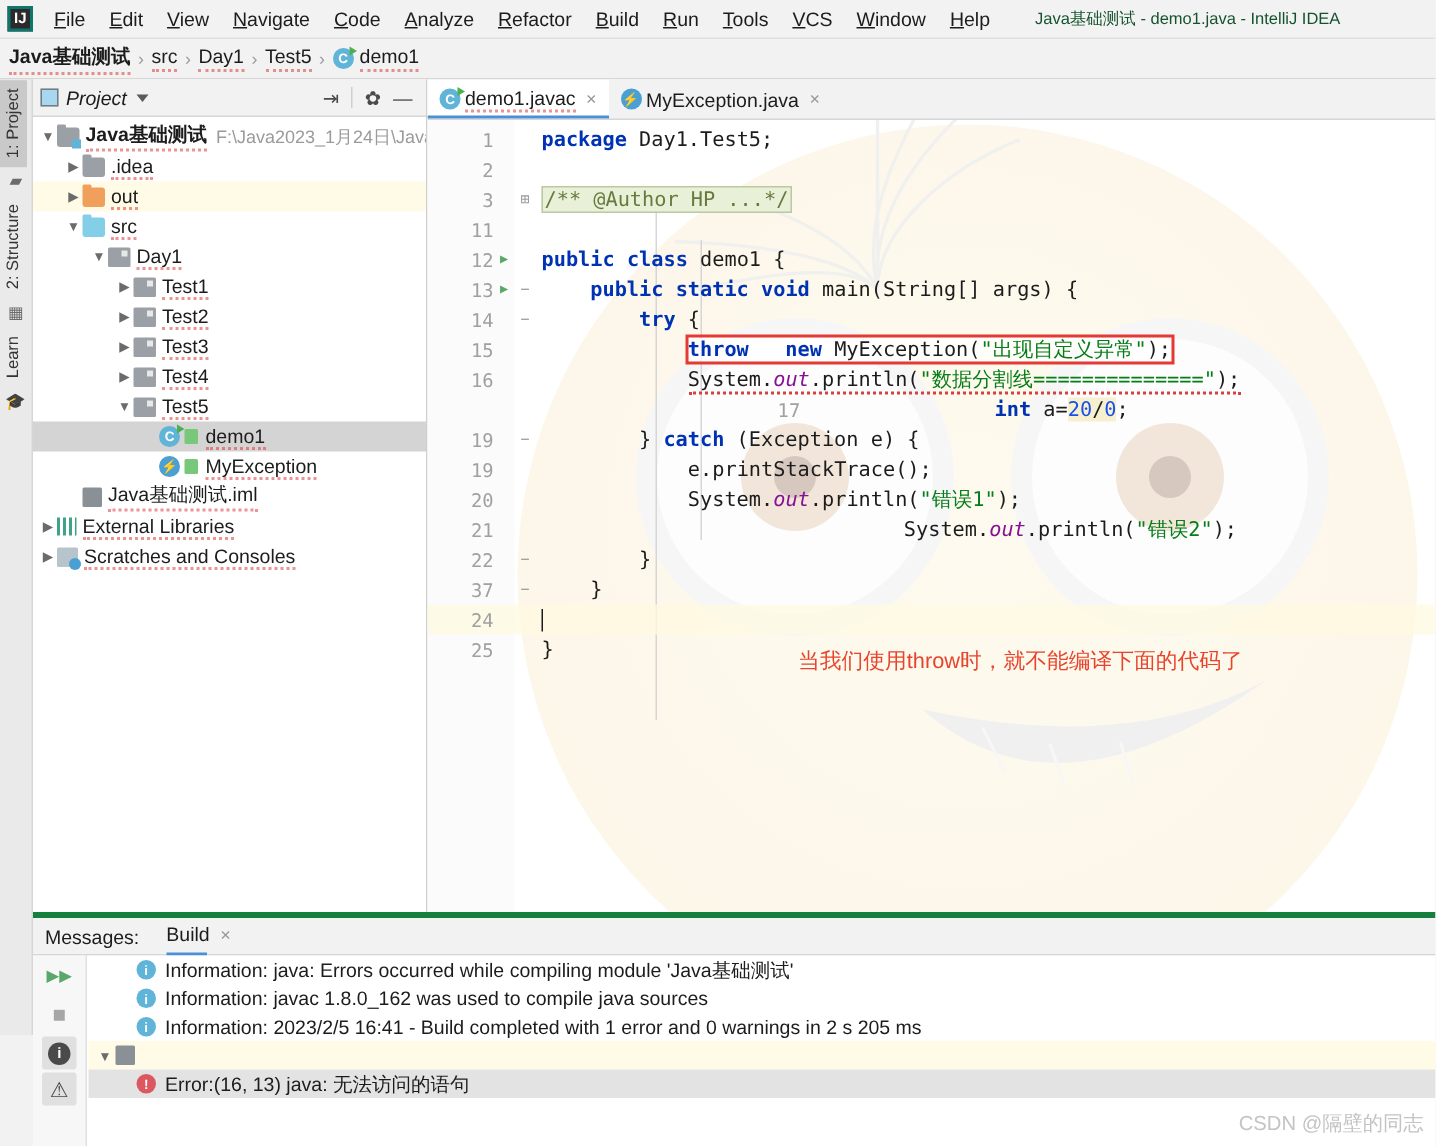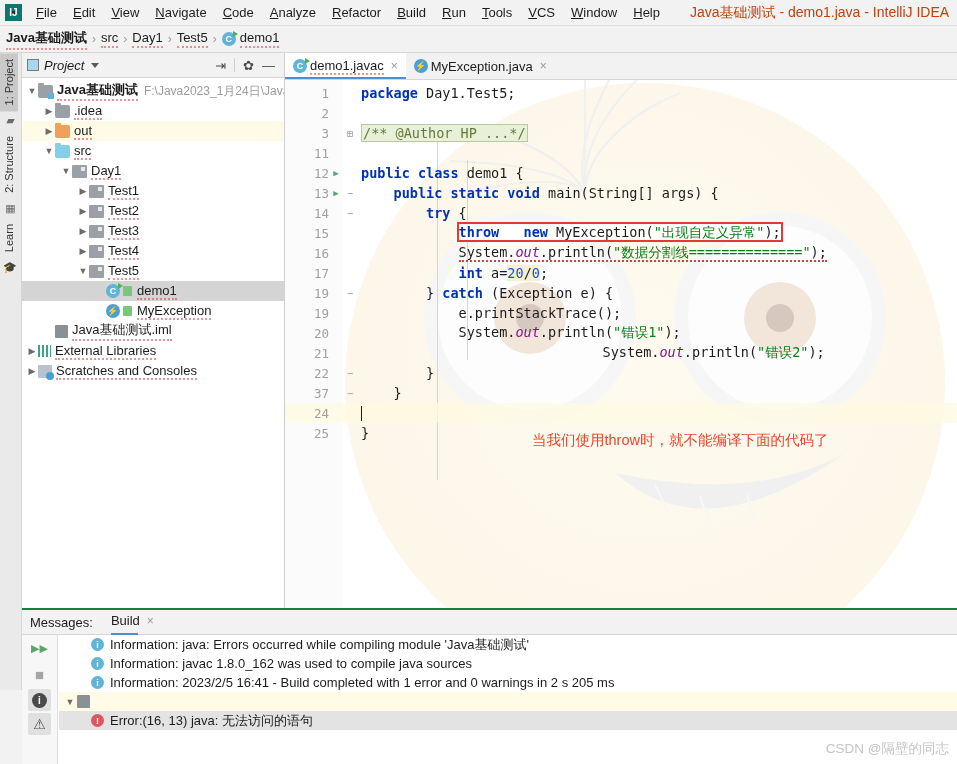--- a/index.html
+++ b/index.html
@@ -15,29 +15,29 @@
   
   .menubar {
     position: absolute; top: 0; left: 0; width: 957px; height: 26px;
     background: #f2f2f2; display: flex; align-items: center;
     border-bottom: 1px solid #e0e0e0;
   }
   .ij-logo {
     width: 17px; height: 17px; margin: 0 6px 0 5px;
     background: #2b2b2b; color: #fff; font-size: 10px; font-weight: bold;
     display: flex; align-items: center; justify-content: center;
-    border: 7px solid #0f766e; line-height: 1;
+    border: 2px solid #0f766e; line-height: 1;
   }
   .menu-item {
     padding: 3px 8px; color: #1c1c1c; font-size: 13px;
     white-space: nowrap; cursor: default;
   }
   .menu-item u { text-decoration: underline; }
   .win-title {
-    margin-left: 22px; color: #c2410c; font-size: 14px; white-space: nowrap;
+    margin-left: 22px; color: #14532d; font-size: 11px; white-space: nowrap;
   }
 
   
   .breadcrumb {
     position: absolute; top: 26px; left: 0; width: 957px; height: 27px;
     background: #f2f2f2; display: flex; align-items: center; padding-left: 6px;
     border-bottom: 1px solid #d6d6d6;
   }
   .crumb { font-size: 13px; color: #1c1c1c; display: flex; align-items: center; }
   .crumb.root { font-weight: bold; }
@@ -165,21 +165,21 @@
   .hl-num { background: #f7f0cf; }
   .err-underline { border-bottom: 2px dotted #d84040; }
   .red-box { outline: 2px solid #e53935; background: rgba(255,255,255,.75); }
   .fold-comment { background: #e9f0d8; border: 1px solid #b9c9a0; color: #667a3f; padding: 0 1px; }
   .indent-guide { position: absolute; width: 1px; background: #d6d6d6; }
   .caret { display:inline-block; width:1px; height:15px; background:#1c1c1c; vertical-align:middle; }
   .note { position: absolute; color: #e8442c; font-size: 14.5px;
           font-family: "Liberation Sans", sans-serif; z-index: 4; white-space: nowrap; }
 
   
-  .msg-panel { position: absolute; top: 608px; left: 22px; width: 935px; height: 156px; background: #fff; border-top: 2px solid #15803d; }
+  .msg-panel { position: absolute; top: 608px; left: 22px; width: 935px; height: 156px; background: #fff; border-top: 4px solid #15803d; }
   .msg-head { height: 25px; background: #f2f2f2; display: flex; align-items: center; padding-left: 8px; border-bottom: 1px solid #d6d6d6; }
   .msg-head .mlabel { font-size: 13px; color: #1c1c1c; }
   .msg-tab { font-size: 13px; color: #1c1c1c; margin-left: 18px; display:flex; align-items:center; position: relative; padding-bottom: 3px; }
   .msg-tab::after { content:""; position:absolute; bottom:-4px; left:0; right:16px; height:2px; background:#4a90d9; }
   .msg-tab .xbtn { margin-left: 7px; color: #999; font-size: 12px; }
   .msg-rail { position: absolute; top: 25px; left: 0; width: 36px; height: 131px; background: #f7f7f7; border-right: 1px solid #e0e0e0; }
   .rail-btn { height: 26px; display: flex; align-items: center; justify-content: center; color: #555; font-size: 13px; }
   .rail-btn.boxed { background: #e0e0e0; border-radius: 2px; margin: 2px 6px; height: 22px; }
   .msg-list { position: absolute; top: 25px; left: 37px; width: 898px; height: 131px; background: #fff; }
   .mrow { display: flex; align-items: center; height: 19px; padding-left: 4px; font-size: 13px; color: #1c1c1c; white-space: nowrap; }
@@ -450,21 +450,21 @@
             <span class="runmark"></span>
             <span class="fold"></span>
             <span class="src">            <span class="red-box"><span class="kw">throw</span>   <span class="kw">new</span> <span class="pln">MyException</span>(<span class="str">"出现自定义异常"</span>);</span></span>
           </div>
           <div class="ln" style="top: 163px;">
             <span class="num">16</span>
             <span class="runmark"></span>
             <span class="fold"></span>
             <span class="src">            <span class="err-underline"><span class="pln">System</span>.<span class="fld">out</span>.<span class="pln">println</span>(<span class="str">"数据分割线=============="</span>);</span></span>
           </div>
-          <div class="ln" style="top: 183px;">
+          <div class="ln" style="top: 183px; justify-content: center;">
             <span class="num">17</span>
             <span class="runmark"></span>
             <span class="fold"></span>
             <span class="src">            <span class="kw">int</span> <span class="pln">a</span>=<span class="hl-num"><span class="num2">20</span>/<span class="num2">0</span></span>;</span>
           </div>
           <div class="ln" style="top: 203px;">
             <span class="num">19</span>
             <span class="runmark"></span>
             <span class="fold">−</span>
             <span class="src">        } <span class="kw">catch</span> (<span class="pln">Exception</span> <span class="pln">e</span>) {</span>

